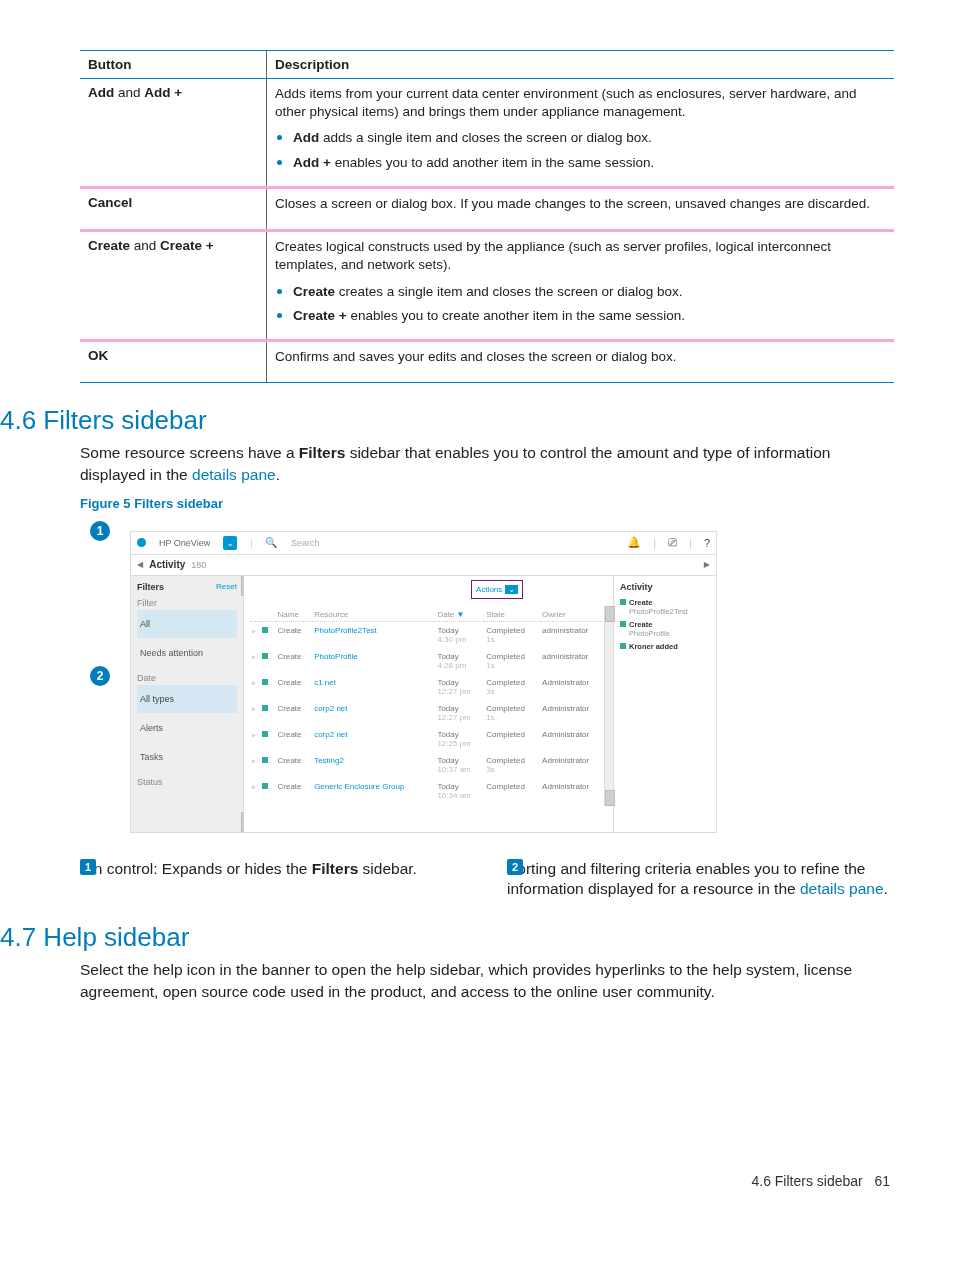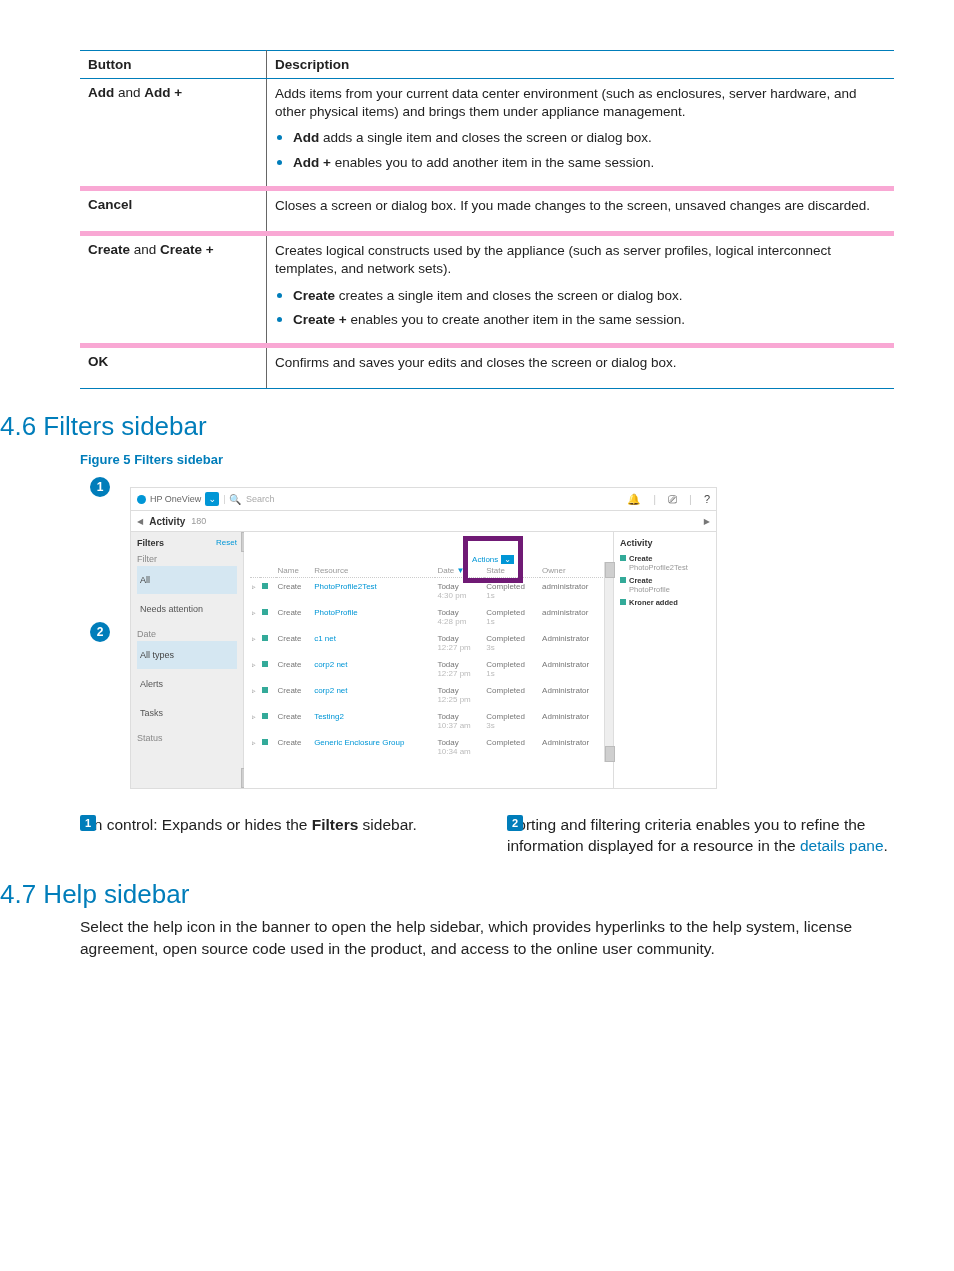--- a/index.html
+++ b/index.html
@@ -30,21 +30,21 @@
     padding: 6px 8px;
     border-top: 1.5px solid #007dba;
     border-bottom: 1px solid #007dba;
     background: #fff;
     margin-left: 24px;
   }
   table.ui-table th:first-child { border-right: 1px solid #666; }
   table.ui-table td {
     vertical-align: top;
     padding: 6px 8px 10px 8px;
-    border-bottom: 5px solid #f9a8d4;
+    border-bottom: 3px solid #f9a8d4;
   }
   table.ui-table tr:last-child td { border-bottom: 1.5px solid #007dba; }
   table.ui-table td.btn-col {
     border-right: 1px solid #666;
     width: 170px;
     font-size: 13.5px;
   }
   .cell-p { margin: 0 0 6px 0; line-height: 1.35; }
   ul.bullets { margin: 2px 0 0 0; padding-left: 18px; }
   ul.bullets li { margin: 4px 0; line-height: 1.35; }
@@ -85,39 +85,39 @@
   .shot {
     position: absolute; left: 40px; top: 10px;
     width: 585px; height: 300px;
     background: #f4f4f4;
     border: 1px solid #ddd;
     font-size: 9px;
     color: #666;
     overflow: hidden;
   }
   .shot .topbar { background: #fff; height: 22px; border-bottom:1px solid #ddd; display:flex; align-items:center; padding:0 6px; justify-content:space-between;}
-  .shot .topleft { display:flex; align-items:center; gap:4px;}
+  .shot .topleft { display:flex; align-items:center; gap:13px;}
   .shot .topright { display:flex; align-items:center; gap:12px; font-size:11px; color:#444;}
   .shot .hp-logo { width:9px;height:9px;border-radius:50%;background:#0096d6; }
   .shot .chev { width:14px;height:14px;background:#0096d6;color:#fff;text-align:center;line-height:14px;font-size:9px;border-radius:2px;}
   .shot .mag { color:#999; font-size:10px;}
   .shot .crumb { height:20px;background:#fff;border-bottom:1px solid #ddd;display:flex;align-items:center;padding:0 6px;gap:6px;justify-content:space-between;}
   .shot .triangle { font-size:8px;color:#777;}
   .shot .crumb b{color:#333;font-size:10px;}
   .shot .body { display:flex; height:256px; }
   .shot .filters { width:100px;background:#eee;border-right:1px solid #ddd;padding:6px 6px;color:#555; position:relative;}
   .shot .filters .hd {display:flex;justify-content:space-between;color:#333;font-weight:bold;margin-bottom:4px;}
   .shot .filters .hd .reset{color:#0096d6;font-weight:normal;font-size:8px;}
   .shot .filters .lbl{color:#888;margin:6px 0 2px;}
   .shot .filters .opt{padding:9px 3px;margin:1px 0;}
   .shot .filters .sel{background:#d5e7f2;color:#444;}
   .shot .scrollcap{position:absolute;right:-8px;top:0;width:8px;height:18px;background:#cfcfcf;border:1px solid #bbb;}
   .shot .scrollcap.bot{top:auto;bottom:0;}
   .shot .main{flex:1;background:#fff;padding:8px 6px; position:relative;}
-  .shot .actions{position:absolute;right:90px;top:4px;border:5px solid #701a75;color:#0096d6;padding:14px 4px;font-size:8px; display:flex; gap:3px;}
+  .shot .actions{position:absolute;right:90px;top:4px;border:1px solid #701a75;color:#0096d6;padding:4px 4px;font-size:8px; display:flex; gap:3px;}
   .shot .actions .cv{background:#0096d6;color:#fff;padding:0 3px;}
   .shot table.grid{width:100%;margin-top:24px;border-collapse:collapse;font-size:8px;color:#777;}
   .shot table.grid th{color:#999;text-align:left;font-weight:normal;padding:2px 2px;border-bottom:1px dotted #ccc;}
   .shot table.grid td{padding:4px 2px; vertical-align:top;}
   .shot table.grid td.link{color:#0096d6;}
   .shot .sq{display:inline-block;width:6px;height:6px;background:#3a9; margin-right:2px;}
   .shot .tri{color:#999;font-size:7px;}
   .shot .side-r{width:90px;border-left:1px solid #ddd;background:#fff;padding:6px;}
   .shot .side-r .h{font-weight:bold;color:#333;font-size:9px;margin-bottom:6px;}
   .shot .side-r .item{margin:4px 0;color:#555;font-size:7.5px;}
@@ -173,20 +173,23 @@
         <tr>
           <td class="btn-col"><b>OK</b></td>
           <td>
             <p class="cell-p">Confirms and saves your edits and closes the screen or dialog box.</p>
           </td>
         </tr>
       </tbody>
   </table>
 
   <h2 class="section">4.6 Filters sidebar</h2>
+  <p class="body-p">
+    <span>Some resource screens have a </span><b>Filters</b><span> sidebar that enables you to control the amount and type of information displayed in the </span><a class="doc-link">details pane</a><span>.</span>
+  </p>
 
   <div class="fig-caption">Figure 5 Filters sidebar</div>
 
   <div class="fig-wrap">
     <div class="callout" style="left:0;top:0;">1</div>
     <div class="callout" style="left:0;top:145px;">2</div>
 
     <div class="shot">
       <div class="topbar">
         <div class="topleft">
@@ -345,14 +348,17 @@
       <div class="callout square">2</div>
       <div class="txt">
         <span>Sorting and filtering criteria enables you to refine the information displayed for a resource in the </span><a class="doc-link">details pane</a><span>.</span>
       </div>
     </div>
   </div>
 
   <h2 class="section">4.7 Help sidebar</h2>
   <p class="body-p">Select the help icon in the banner to open the help sidebar, which provides hyperlinks to the help system, license agreement, open source code used in the product, and access to the online user community.</p>
 
+  <div class="footer">
+    <span>4.6 Filters sidebar</span>&nbsp;&nbsp;&nbsp;<span>61</span>
+  </div>
 
 </div>
 
 </body></html>

